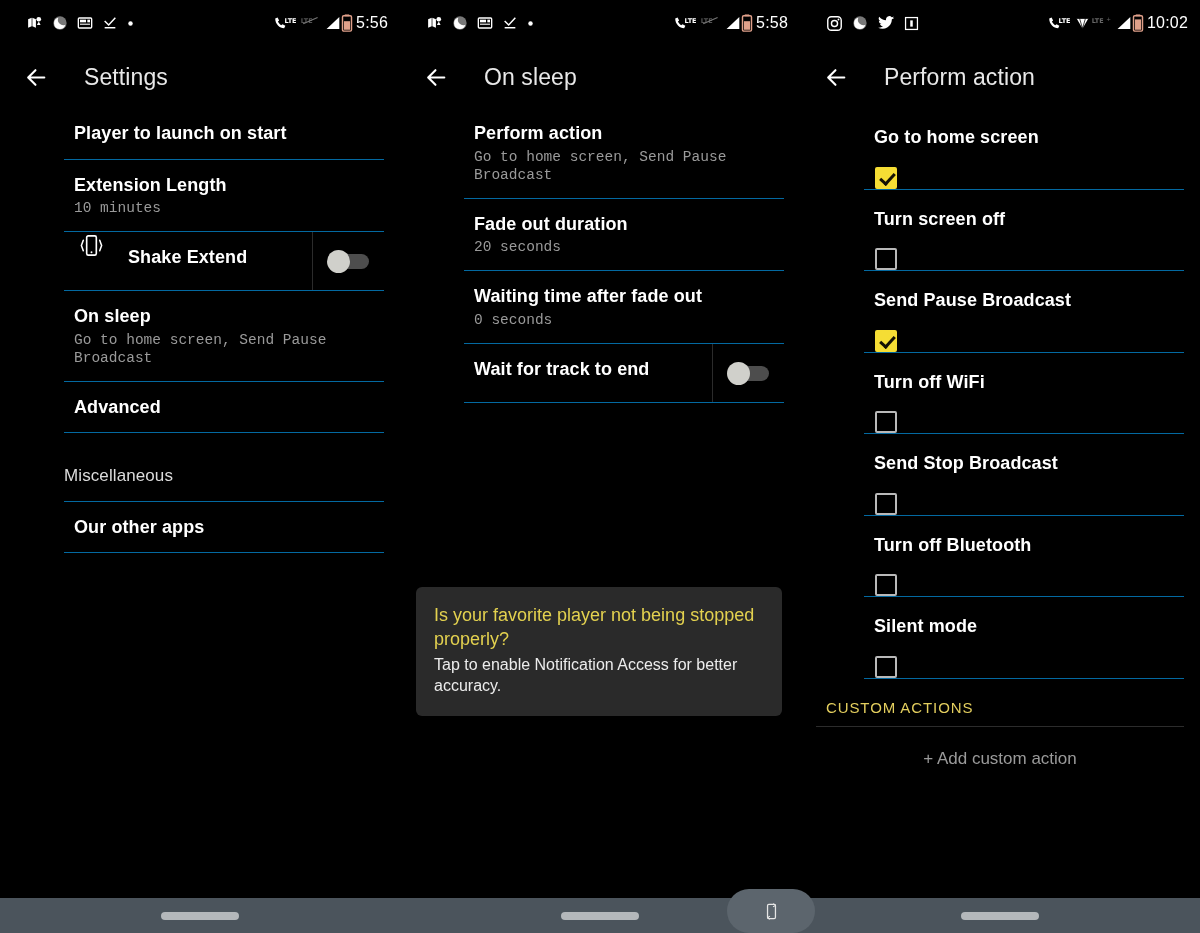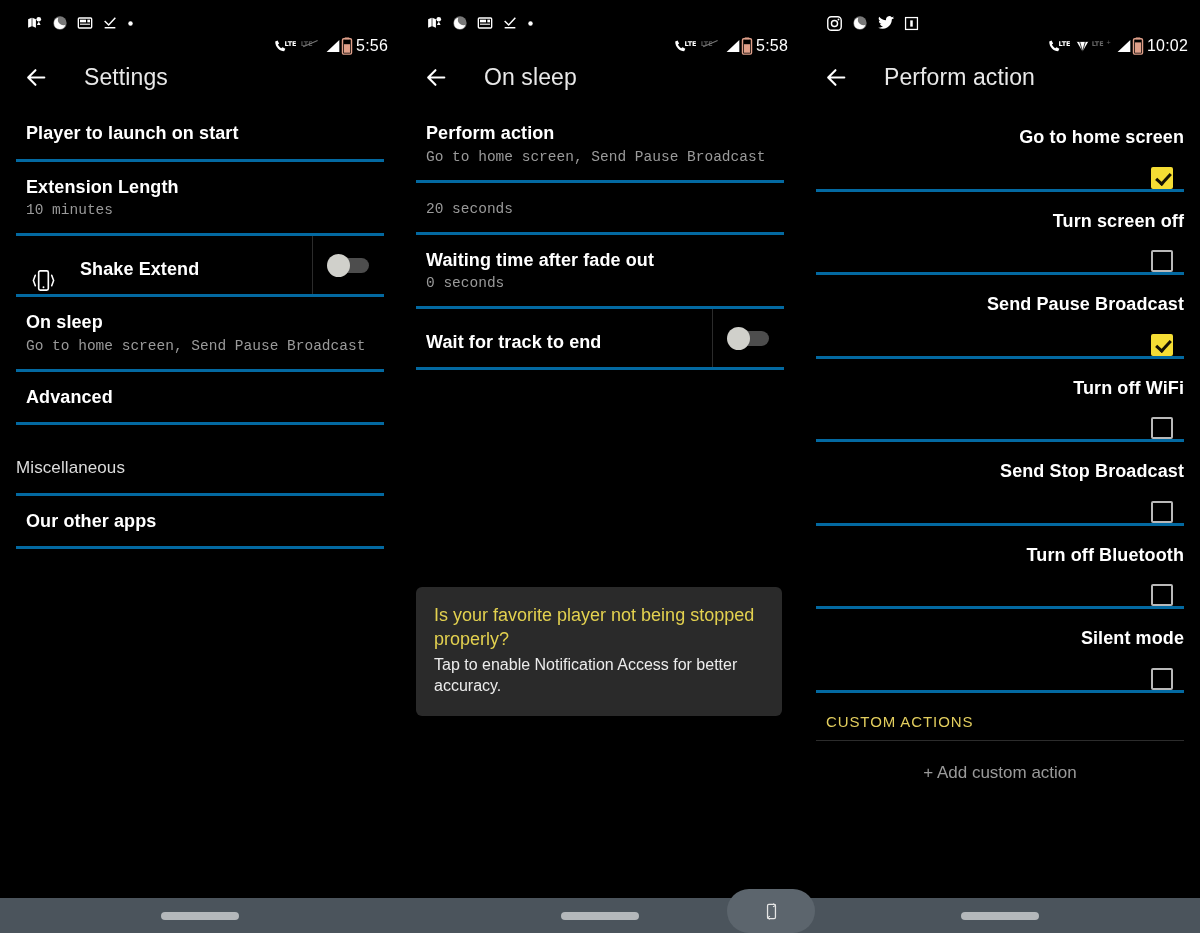--- a/index.html
+++ b/index.html
@@ -42,21 +42,20 @@
     gap: 9px;
     margin-left: 14px;
   }
   .sb-right {
     position: absolute;
     right: 12px;
     top: 0;
     height: 46px;
     display: flex;
     align-items: center;
-    margin-top: 23px;
   }
   .sb-clock {
     color: #ffffff;
     font-size: 16px;
     font-weight: 500;
     letter-spacing: .2px;
     margin-left: 3px;
   }
   .sb-ico { display: block; }
 
@@ -78,25 +77,26 @@
     font-size: 23px;
     font-weight: 400;
     margin-left: 28px;
     letter-spacing: .1px;
   }
 
   
   .list { padding: 0 16px; }
 
   .row {
-    border-bottom: 3px solid #0369a1;
-    display: flex;
-    align-items: flex-end;
+    border-bottom: 1px solid #0369a1;
+    display: flex;
+    align-items: flex-start;
     position: relative;
     cursor: pointer;
+    margin-left: 48px;
   }
   .row-texts {
     flex: 1 1 auto;
     padding: 14px 0 14px 10px;
     min-width: 0;
   }
   .row-title {
     color: #ffffff;
     font-size: 18px;
     font-weight: 700;
@@ -468,20 +468,21 @@
 
       <div class="row">
         <div class="row-texts">
           <div class="row-title">Perform action</div>
           <div class="row-sub">Go to home screen, Send Pause Broadcast</div>
         </div>
       </div>
 
       <div class="row">
         <div class="row-texts">
+          <div class="row-title">Fade out duration</div>
           <div class="row-sub">20 seconds</div>
         </div>
       </div>
 
       <div class="row">
         <div class="row-texts">
           <div class="row-title">Waiting time after fade out</div>
           <div class="row-sub">0 seconds</div>
         </div>
       </div>

